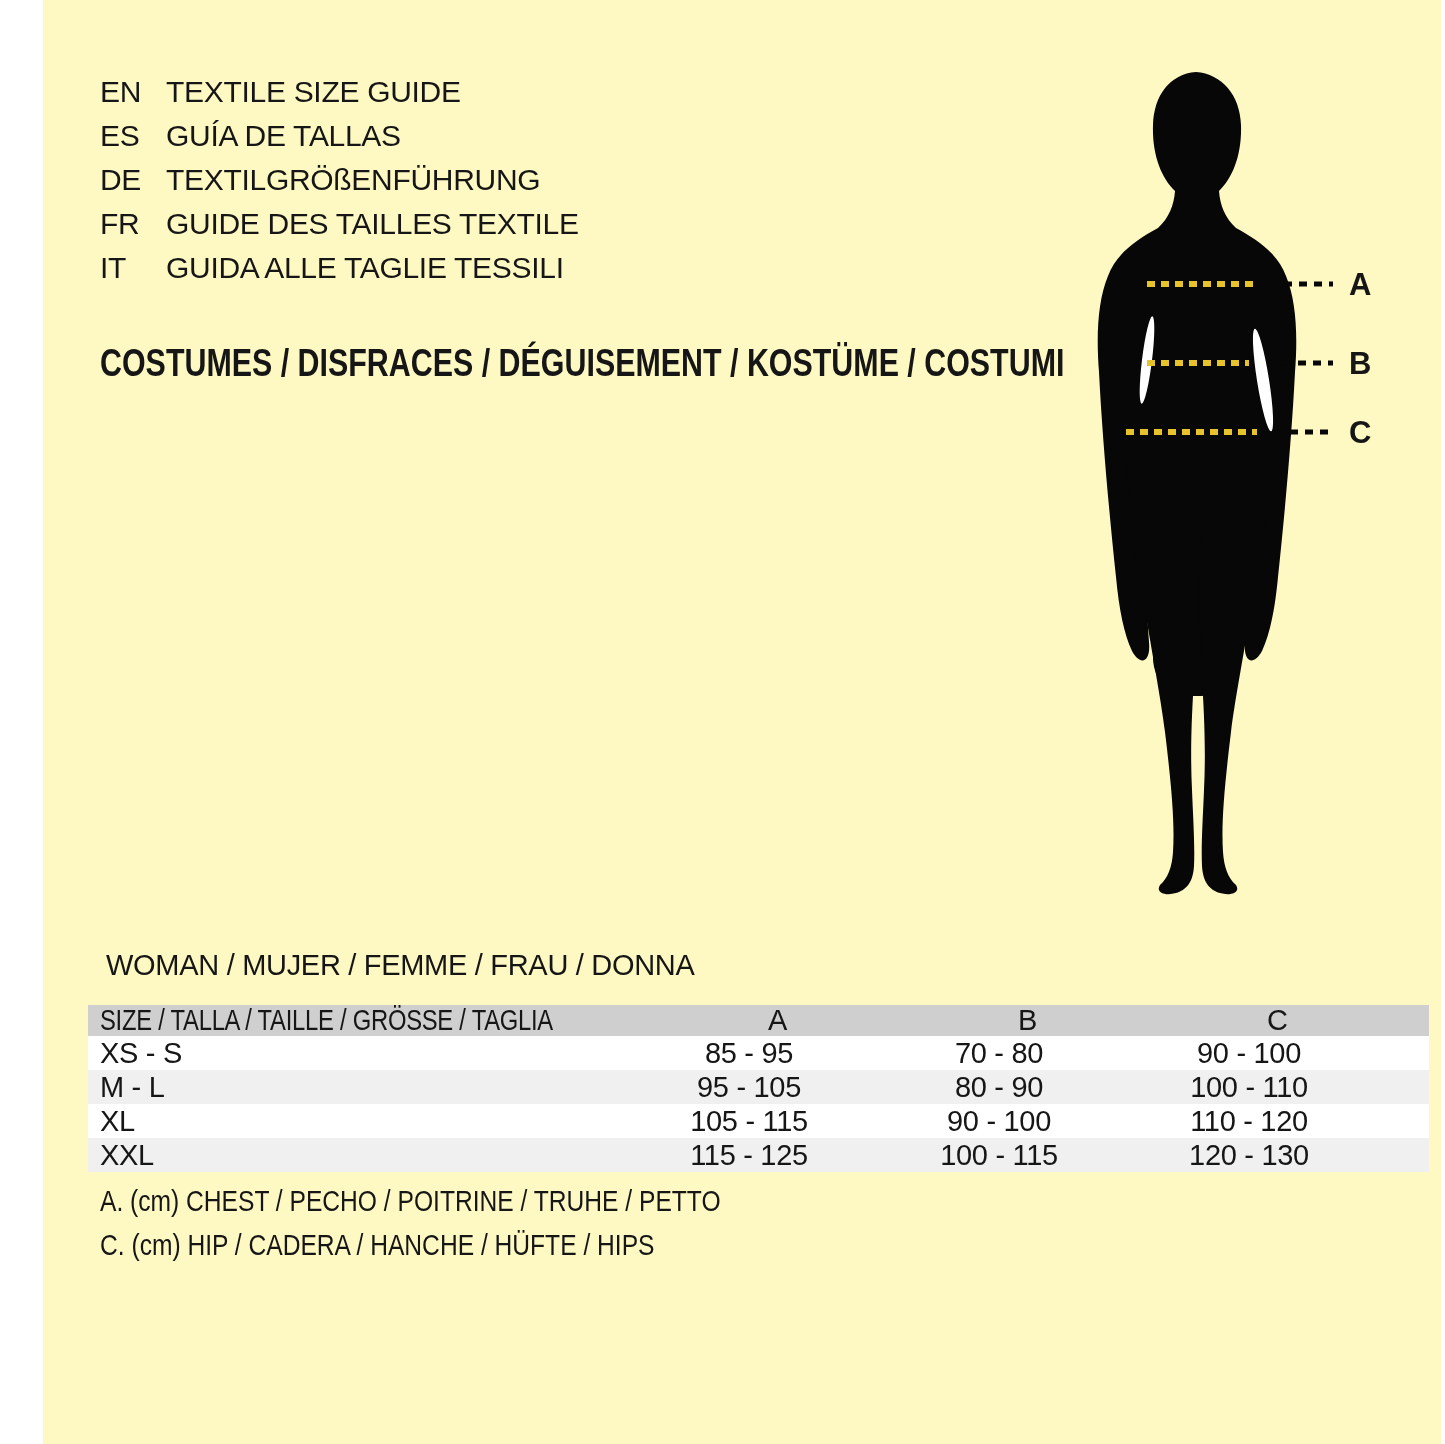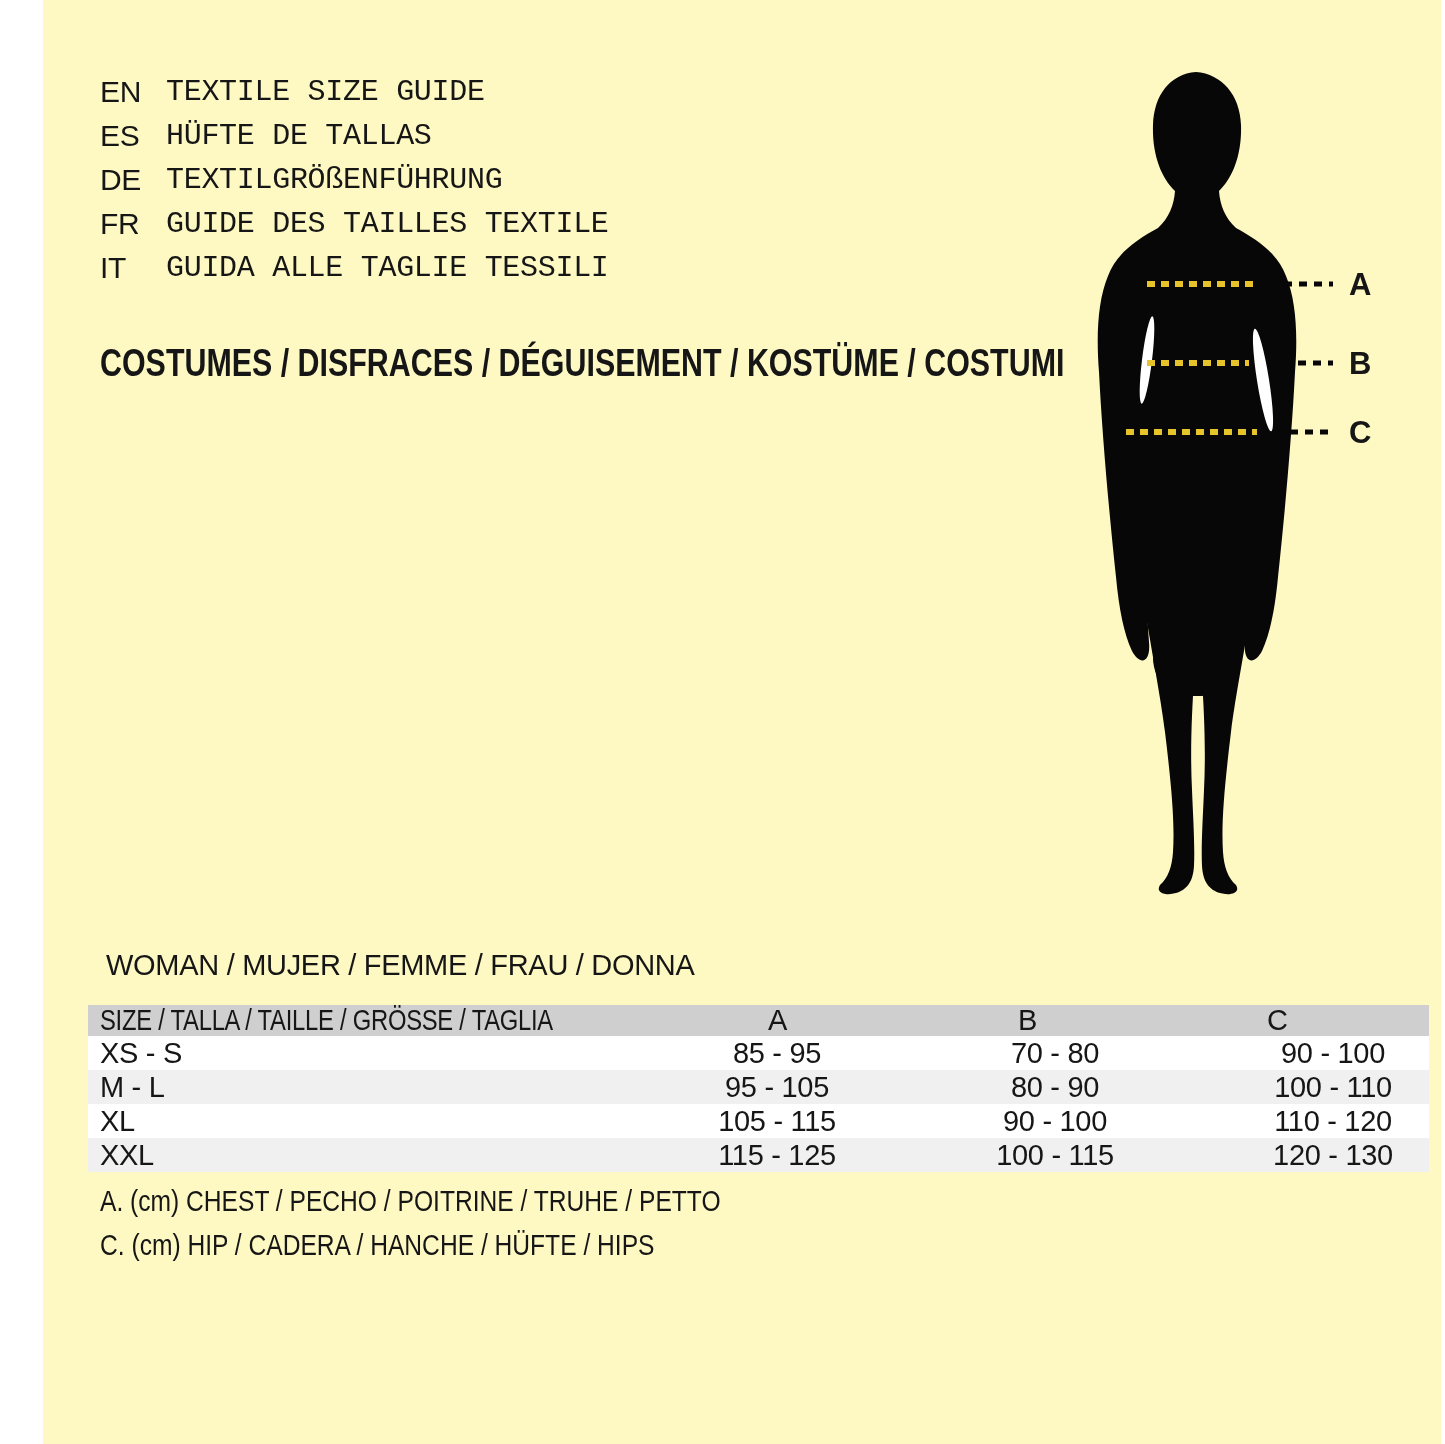--- a/index.html
+++ b/index.html
@@ -4,62 +4,62 @@
 <style>
   html,body{margin:0;padding:0;background:#fff;}
   .canvas{
     position:relative;width:1398px;height:1444px;background:#fef9c3;overflow:hidden;
     font-family:"Liberation Sans","DejaVu Sans",sans-serif;color:#161616;margin-left:43px;
   }
   
   .lang-list{position:absolute;left:57px;top:70px;}
   .lang-row{display:flex;height:44px;line-height:44px;font-size:30px;letter-spacing:-.3px;}
   .lang-code{flex:0 0 66px;}
-  .lang-label{white-space:nowrap;font-family:Liberation Mono, monospace;}
+  .lang-label{white-space:nowrap;}
   
   .category-title{position:absolute;left:57px;top:341px;height:44px;line-height:44px;
     font-size:38px;font-weight:bold;white-space:nowrap;}
   .squeeze{display:inline-block;transform:scaleX(.80);transform-origin:0 50%;white-space:nowrap;}
   .squeeze-82{display:inline-block;transform:scaleX(.82);transform-origin:0 50%;white-space:nowrap;}
   
   .figure{position:absolute;left:1020px;top:70px;width:290px;height:830px;}
   .figure svg{display:block;width:290px;height:830px;}
   .measure-label{position:absolute;left:1306px;width:40px;font-size:31px;font-weight:bold;
     line-height:31px;text-align:left;}
   .measure-label.la{top:269px;}
   .measure-label.lb{top:348px;}
   .measure-label.lc{top:417px;}
   
   .section-title{position:absolute;left:63px;top:950px;height:30px;line-height:30px;
     font-size:29px;letter-spacing:-.3px;white-space:nowrap;}
   
   .size-table{position:absolute;left:45px;top:1005px;width:1341px;font-size:29px;letter-spacing:-.3px;}
   .t-row{display:flex;align-items:center;}
   .t-head{height:31px;line-height:31px;background:#cfcfcf;}
-  .t-data{height:34px;line-height:34px;background:#ffffff;gap:28px;}
+  .t-data{height:34px;line-height:34px;background:#ffffff;}
   .t-data.stripe{background:#f0f0f0;}
   .c-size{flex:0 0 536px;padding-left:12px;box-sizing:border-box;white-space:nowrap;}
   .c-a,.c-b,.c-c{flex:0 0 250px;text-align:center;white-space:nowrap;}
   
   .legend{position:absolute;left:57px;top:1179px;}
   .legend-line{height:44px;line-height:44px;font-size:30px;white-space:nowrap;}
 </style>
 </head>
 <body>
 
 <div class="canvas">
 
   <div class="lang-list">
     <div class="lang-row">
       <span class="lang-code">EN</span>
       <span class="lang-label">TEXTILE SIZE GUIDE</span>
     </div>
     <div class="lang-row">
       <span class="lang-code">ES</span>
-      <span class="lang-label">HÜFTE DE TALLAS</span>
+      <span class="lang-label">GUÍA DE TALLAS</span>
     </div>
     <div class="lang-row">
       <span class="lang-code">DE</span>
       <span class="lang-label">TEXTILGRÖßENFÜHRUNG</span>
     </div>
     <div class="lang-row">
       <span class="lang-code">FR</span>
       <span class="lang-label">GUIDE DES TAILLES TEXTILE</span>
     </div>
     <div class="lang-row">

